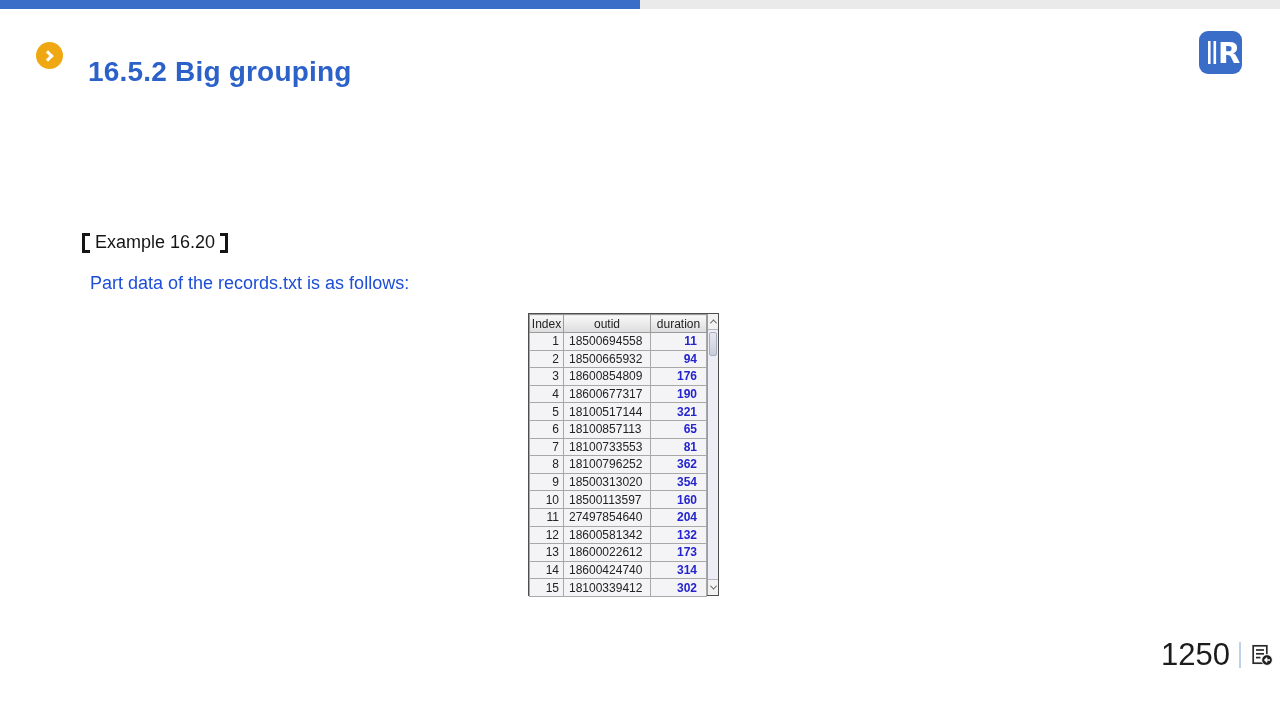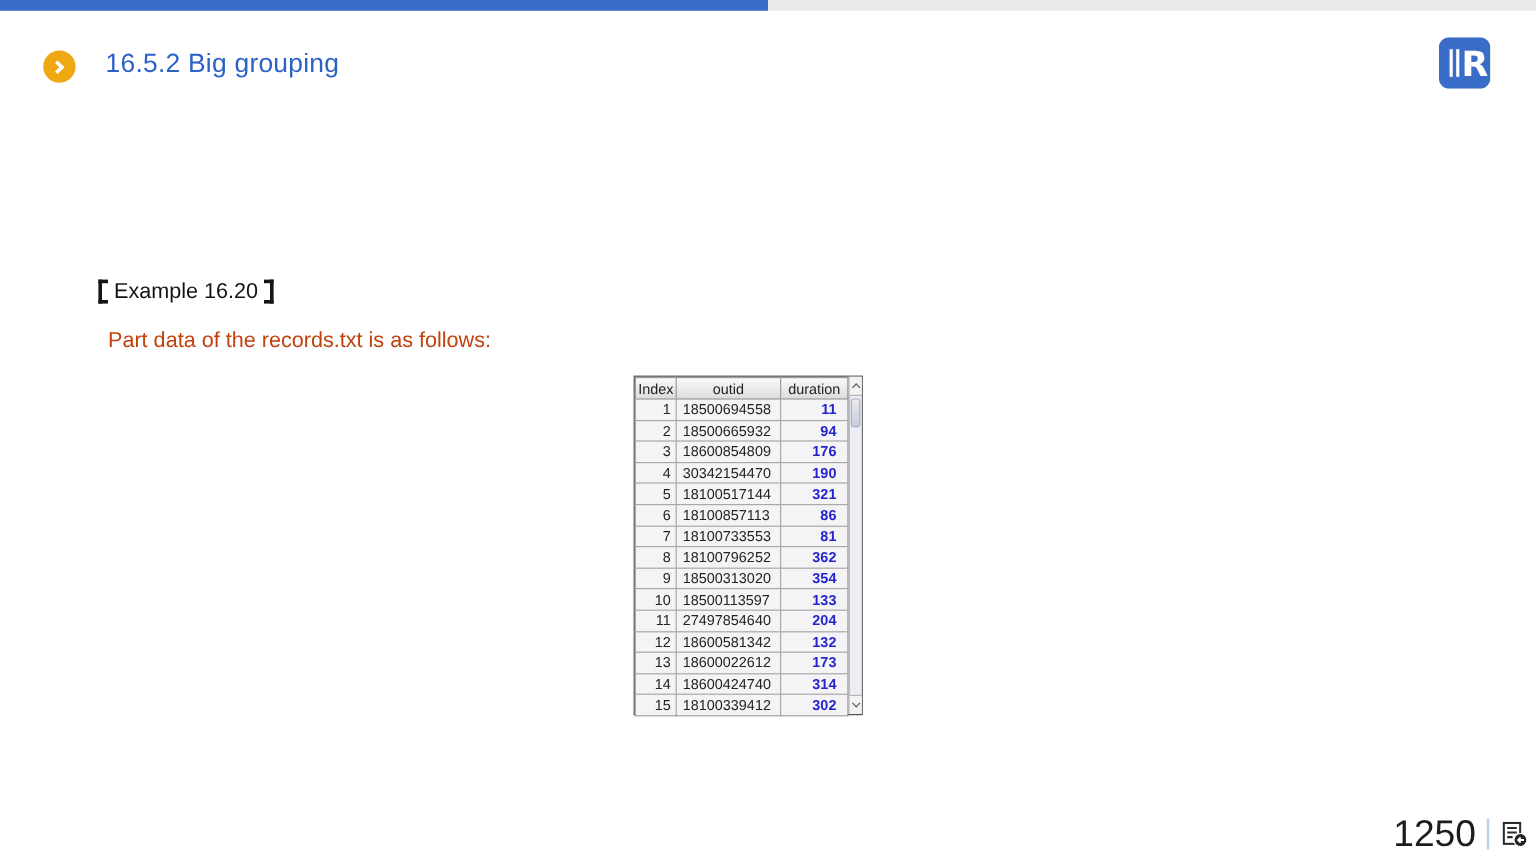--- a/index.html
+++ b/index.html
@@ -8,33 +8,33 @@
 
   
   .bar-blue { position:absolute; left:0; top:0; width:640px; height:9px; background:#3a6dc7; }
   .bar-gray { position:absolute; left:640px; top:0; width:640px; height:9px; background:#eaeaea; }
 
   
   .badge { position:absolute; left:36px; top:42px; width:27px; height:27px; border-radius:50%;
            background:#efa812; display:flex; align-items:center; justify-content:center; }
   .badge .chev { width:8px; height:8px; border-top:3px solid #fff; border-right:3px solid #fff;
                  transform:rotate(45deg); margin-left:-3px; }
-  .section-title { position:absolute; left:88px; top:40px; font-size:22px; font-weight:normal;
+  .section-title { position:absolute; left:88px; top:56px; font-size:28px; font-weight:bold;
                    color:#2b61c8; letter-spacing:0.2px; }
 
   
   .logo { position:absolute; left:1199px; top:31px; width:43px; height:43px; }
 
   
   .example-line { position:absolute; left:82px; top:232px; font-size:18px; color:#151515;
                   display:flex; align-items:center; white-space:nowrap;justify-content:center; }
   .cjk-bracket { display:inline-block; width:8px; height:20px; margin:0 5px 0 0; }
   .cjk-open  { border-left:3px solid #151515; border-top:3px solid #151515; border-bottom:3px solid #151515; }
   .cjk-close { border-right:3px solid #151515; border-top:3px solid #151515; border-bottom:3px solid #151515; margin:0 7px 0 5px; }
-  .intro-line { position:absolute; left:90px; top:273px; font-size:18px; color:#c2410c; white-space:nowrap; }
+  .intro-line { position:absolute; left:90px; top:273px; font-size:18px; color:#1d4ed8; white-space:nowrap; }
 
   
   .table-wrap { position:absolute; left:528px; top:313px; width:191px; height:283px;
                 border:1px solid #4e4e4e; background:#f4f4f6; display:flex; }
   table.records { border-collapse:collapse; table-layout:fixed; width:175px; height:100%;
                   font-size:12px; color:#232323; }
   table.records th { background:linear-gradient(#f9f9f9,#dcdcdc); border:1px solid #9b9b9b;
                      font-weight:normal; height:18px; text-align:center; font-size:12px; }
   table.records td { border:1px solid #a8a8a8; background:#f4f4f6; height:17.6px; overflow:hidden; }
   td.col-index { width:34px; text-align:right; padding-right:4px; }
@@ -51,21 +51,21 @@
             display:flex; align-items:center; justify-content:center; }
   .sb-btn.down { border-top:1px solid #b5b5bd; border-bottom:none; margin-top:auto; }
   .sb-chev-up { width:5px; height:5px; border-left:1.6px solid #555; border-top:1.6px solid #555;
                 transform:rotate(45deg) translate(1px,1px); }
   .sb-chev-down { width:5px; height:5px; border-right:1.6px solid #555; border-bottom:1.6px solid #555;
                   transform:rotate(45deg) translate(-1px,-1px); }
   .sb-thumb { margin:2px 1px 0 1px; height:24px; background:linear-gradient(#e8e8ee,#c9cdda);
               border:1px solid #a9aec0; border-radius:2px; }
 
   
-  .footer { position:absolute; right:6px; top:676px; height:38px; display:flex;
+  .footer { position:absolute; right:6px; top:636px; height:38px; display:flex;
             align-items:center; gap:9px; }
   .page-number { font-size:31px; color:#1c1c1c; }
   .footer-divider { width:2px; height:26px; background:#bcd2ea; }
 </style>
 </head>
 <body>
 
 <div class="slide">
 
   <div class="bar-blue"></div>
@@ -111,52 +111,52 @@
             <td class="col-outid">18500665932</td>
             <td class="col-duration">94</td>
           </tr>
           <tr>
             <td class="col-index">3</td>
             <td class="col-outid">18600854809</td>
             <td class="col-duration">176</td>
           </tr>
           <tr>
             <td class="col-index">4</td>
-            <td class="col-outid">30342154470</td>
+            <td class="col-outid">18600677317</td>
             <td class="col-duration">190</td>
           </tr>
           <tr>
             <td class="col-index">5</td>
             <td class="col-outid">18100517144</td>
             <td class="col-duration">321</td>
           </tr>
           <tr>
             <td class="col-index">6</td>
             <td class="col-outid">18100857113</td>
-            <td class="col-duration">86</td>
+            <td class="col-duration">65</td>
           </tr>
           <tr>
             <td class="col-index">7</td>
             <td class="col-outid">18100733553</td>
             <td class="col-duration">81</td>
           </tr>
           <tr>
             <td class="col-index">8</td>
             <td class="col-outid">18100796252</td>
             <td class="col-duration">362</td>
           </tr>
           <tr>
             <td class="col-index">9</td>
             <td class="col-outid">18500313020</td>
             <td class="col-duration">354</td>
           </tr>
           <tr>
             <td class="col-index">10</td>
             <td class="col-outid">18500113597</td>
-            <td class="col-duration">133</td>
+            <td class="col-duration">160</td>
           </tr>
           <tr>
             <td class="col-index">11</td>
             <td class="col-outid">27497854640</td>
             <td class="col-duration">204</td>
           </tr>
           <tr>
             <td class="col-index">12</td>
             <td class="col-outid">18600581342</td>
             <td class="col-duration">132</td>

